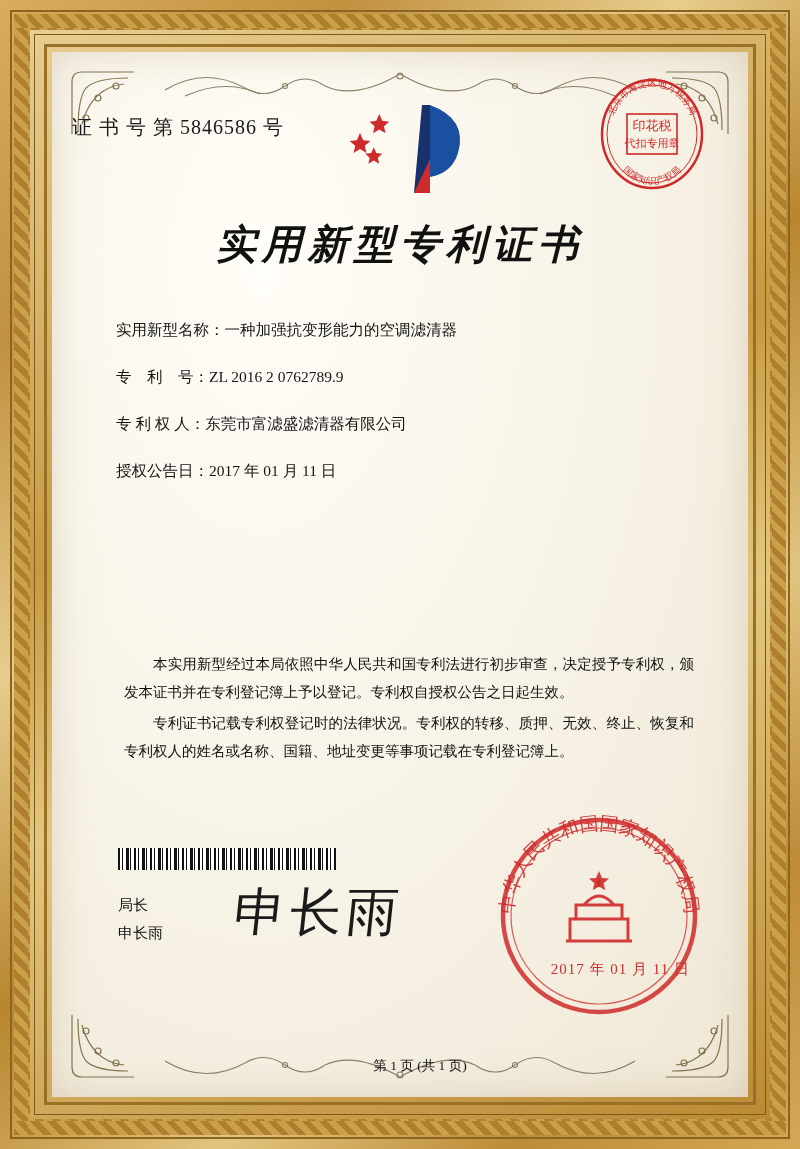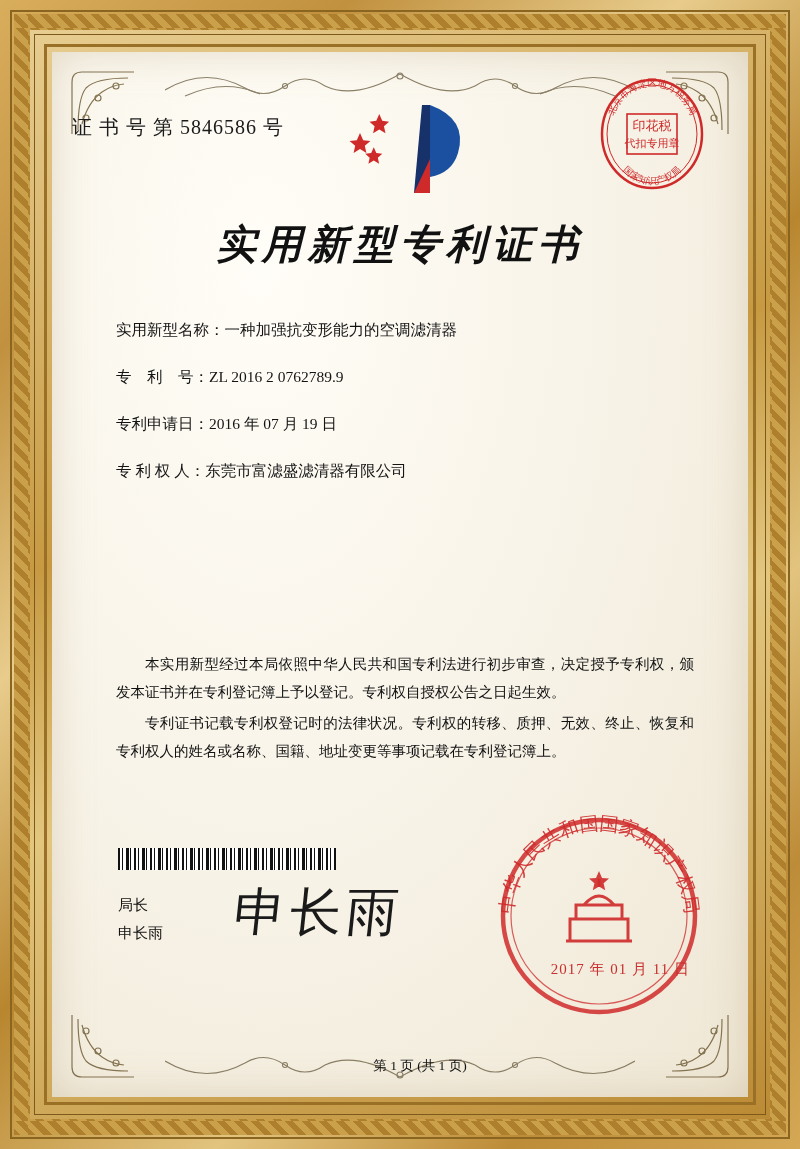--- a/index.html
+++ b/index.html
@@ -88,21 +88,21 @@
   }
   .field .lbl{letter-spacing:0px;}
   .field .val{letter-spacing:0px;}
 
   
   .body-text{
     position:absolute;left:64px;right:54px;top:598px;
     font-size:14.5px;color:#111;line-height:1.95;text-align:justify;
     font-family:"Liberation Serif", serif;
   }
-  .body-text p{margin:0 0 2px 0;text-indent:2em;}
+  .body-text p{margin:0 0 2px 8px;text-indent:2em;}
 
   
   .barcode{
     position:absolute;left:66px;top:796px;width:218px;height:22px;
     background:
       repeating-linear-gradient(90deg,
       #111 0 2px,#fff 2px 4px,#111 4px 5px,#fff 5px 8px,
       #111 8px 11px,#fff 11px 12px,#111 12px 13px,#fff 13px 16px);
   }
 
@@ -231,24 +231,24 @@
     <div class="title">实用新型专利证书</div>
 
     <div class="fields">
       <div class="field">
         <span class="lbl">实用新型名称：</span><span class="val">一种加强抗变形能力的空调滤清器</span>
       </div>
       <div class="field">
         <span class="lbl">专　利　号：</span><span class="val">ZL 2016 2 0762789.9</span>
       </div>
       <div class="field">
-        <span class="lbl">专利申请日：</span><span class="val">2016 年 07 月 19 日</span>
-      </div>
-      <div class="field">
         <span class="lbl">专 利 权 人：</span><span class="val">东莞市富滤盛滤清器有限公司</span>
+      </div>
+      <div class="field">
+        <span class="lbl">授权公告日：</span><span class="val">2017 年 01 月 11 日</span>
       </div>
     </div>
 
     <div class="body-text">
       <p>本实用新型经过本局依照中华人民共和国专利法进行初步审查，决定授予专利权，颁发本证书并在专利登记簿上予以登记。专利权自授权公告之日起生效。</p>
       <p>专利证书记载专利权登记时的法律状况。专利权的转移、质押、无效、终止、恢复和专利权人的姓名或名称、国籍、地址变更等事项记载在专利登记簿上。</p>
     </div>
 
     <div class="barcode"></div>
 

